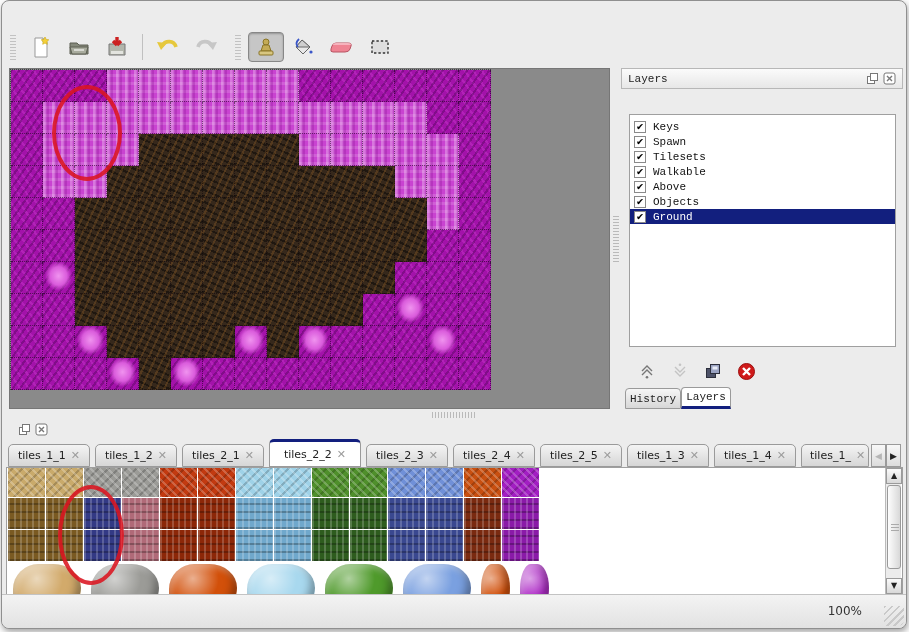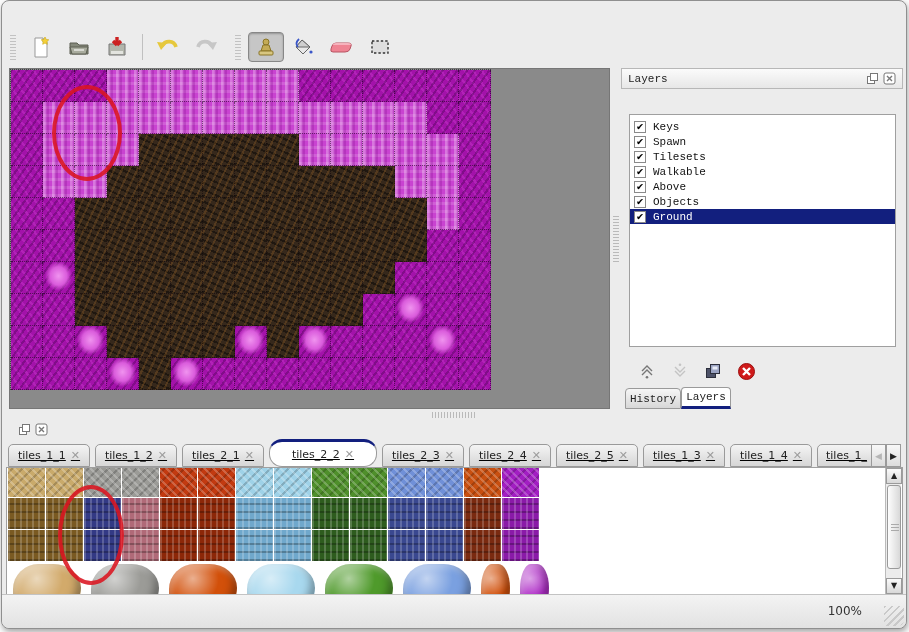--- a/index.html
+++ b/index.html
@@ -73,24 +73,24 @@
   .layer-btns .lbtn { width:20px; height:20px; display:flex; align-items:center; justify-content:center; }
   .dock-tabs { position:absolute; left:4px; top:319px; height:22px; display:flex; align-items:flex-end; }
   .dock-tab { height:21px; padding:0 4px; font-size:11px; color:#222; display:flex; align-items:center;
     background:linear-gradient(#f6f6f6,#d7d7d7); border:1px solid #9a9a9a; border-radius:4px 4px 0 0; }
   .dock-tab.active { background:#fff; height:22px; border-bottom:3px solid var(--accent-navy); }
 
   
   .tilesets-dock { position:absolute; left:4px; top:419px; width:897px; height:175px; }
   .ts-titlerow { display:flex; align-items:center; height:18px; padding:0 6px 0 8px; font-size:11px; color:#222; }
   .ts-title { flex:1; }
-  .ts-tabs { position:absolute; left:2px; top:18px; right:2px; height:29px; display:flex; align-items:flex-end;text-decoration:underline; }
+  .ts-tabs { position:absolute; left:2px; top:18px; right:2px; height:29px; display:flex; align-items:flex-end; }
   .ts-tab { height:23px; width:82px; margin-right:5px; display:flex; align-items:center; justify-content:center; gap:5px;
     background:linear-gradient(#f4f4f4,#d6d6d6); border:1px solid #9a9a9a; border-radius:5px 5px 0 0; font-size:11px; color:#222; overflow:hidden; white-space:nowrap; }
-  .ts-tab.active { height:28px; width:108px; background:#fff; border-top:3px solid var(--accent-navy);border-radius:13px; }
+  .ts-tab.active { height:28px; width:92px; background:#fff; border-top:3px solid var(--accent-navy); }
   .ts-tab.truncated { width:68px; margin-right:1px; justify-content:flex-start; padding-left:8px; }
   .tab-x { color:#9c9c9c; font-size:11px; font-weight:bold; }
   .ts-scrollbtns { position:absolute; right:0; bottom:0; display:flex; height:23px; }
   .ts-scrollbtn { width:15px; height:23px; display:flex; align-items:center; justify-content:center;
     background:linear-gradient(#f8f8f8,#dcdcdc); border:1px solid #9a9a9a; font-size:9px; }
   .ts-content { position:absolute; left:0; top:47px; width:897px; height:128px; background:#fff; border:1px solid #9f9f9f; overflow:hidden; }
   .ts-grid { position:absolute; left:1px; top:0; }
   .ts-row { display:flex; }
   .ts-cell { width:38px; border-right:1px solid #fff; border-bottom:1px solid #fff;
     background-image:repeating-linear-gradient(45deg,rgba(255,255,255,.22) 0 2px,transparent 2px 6px),

